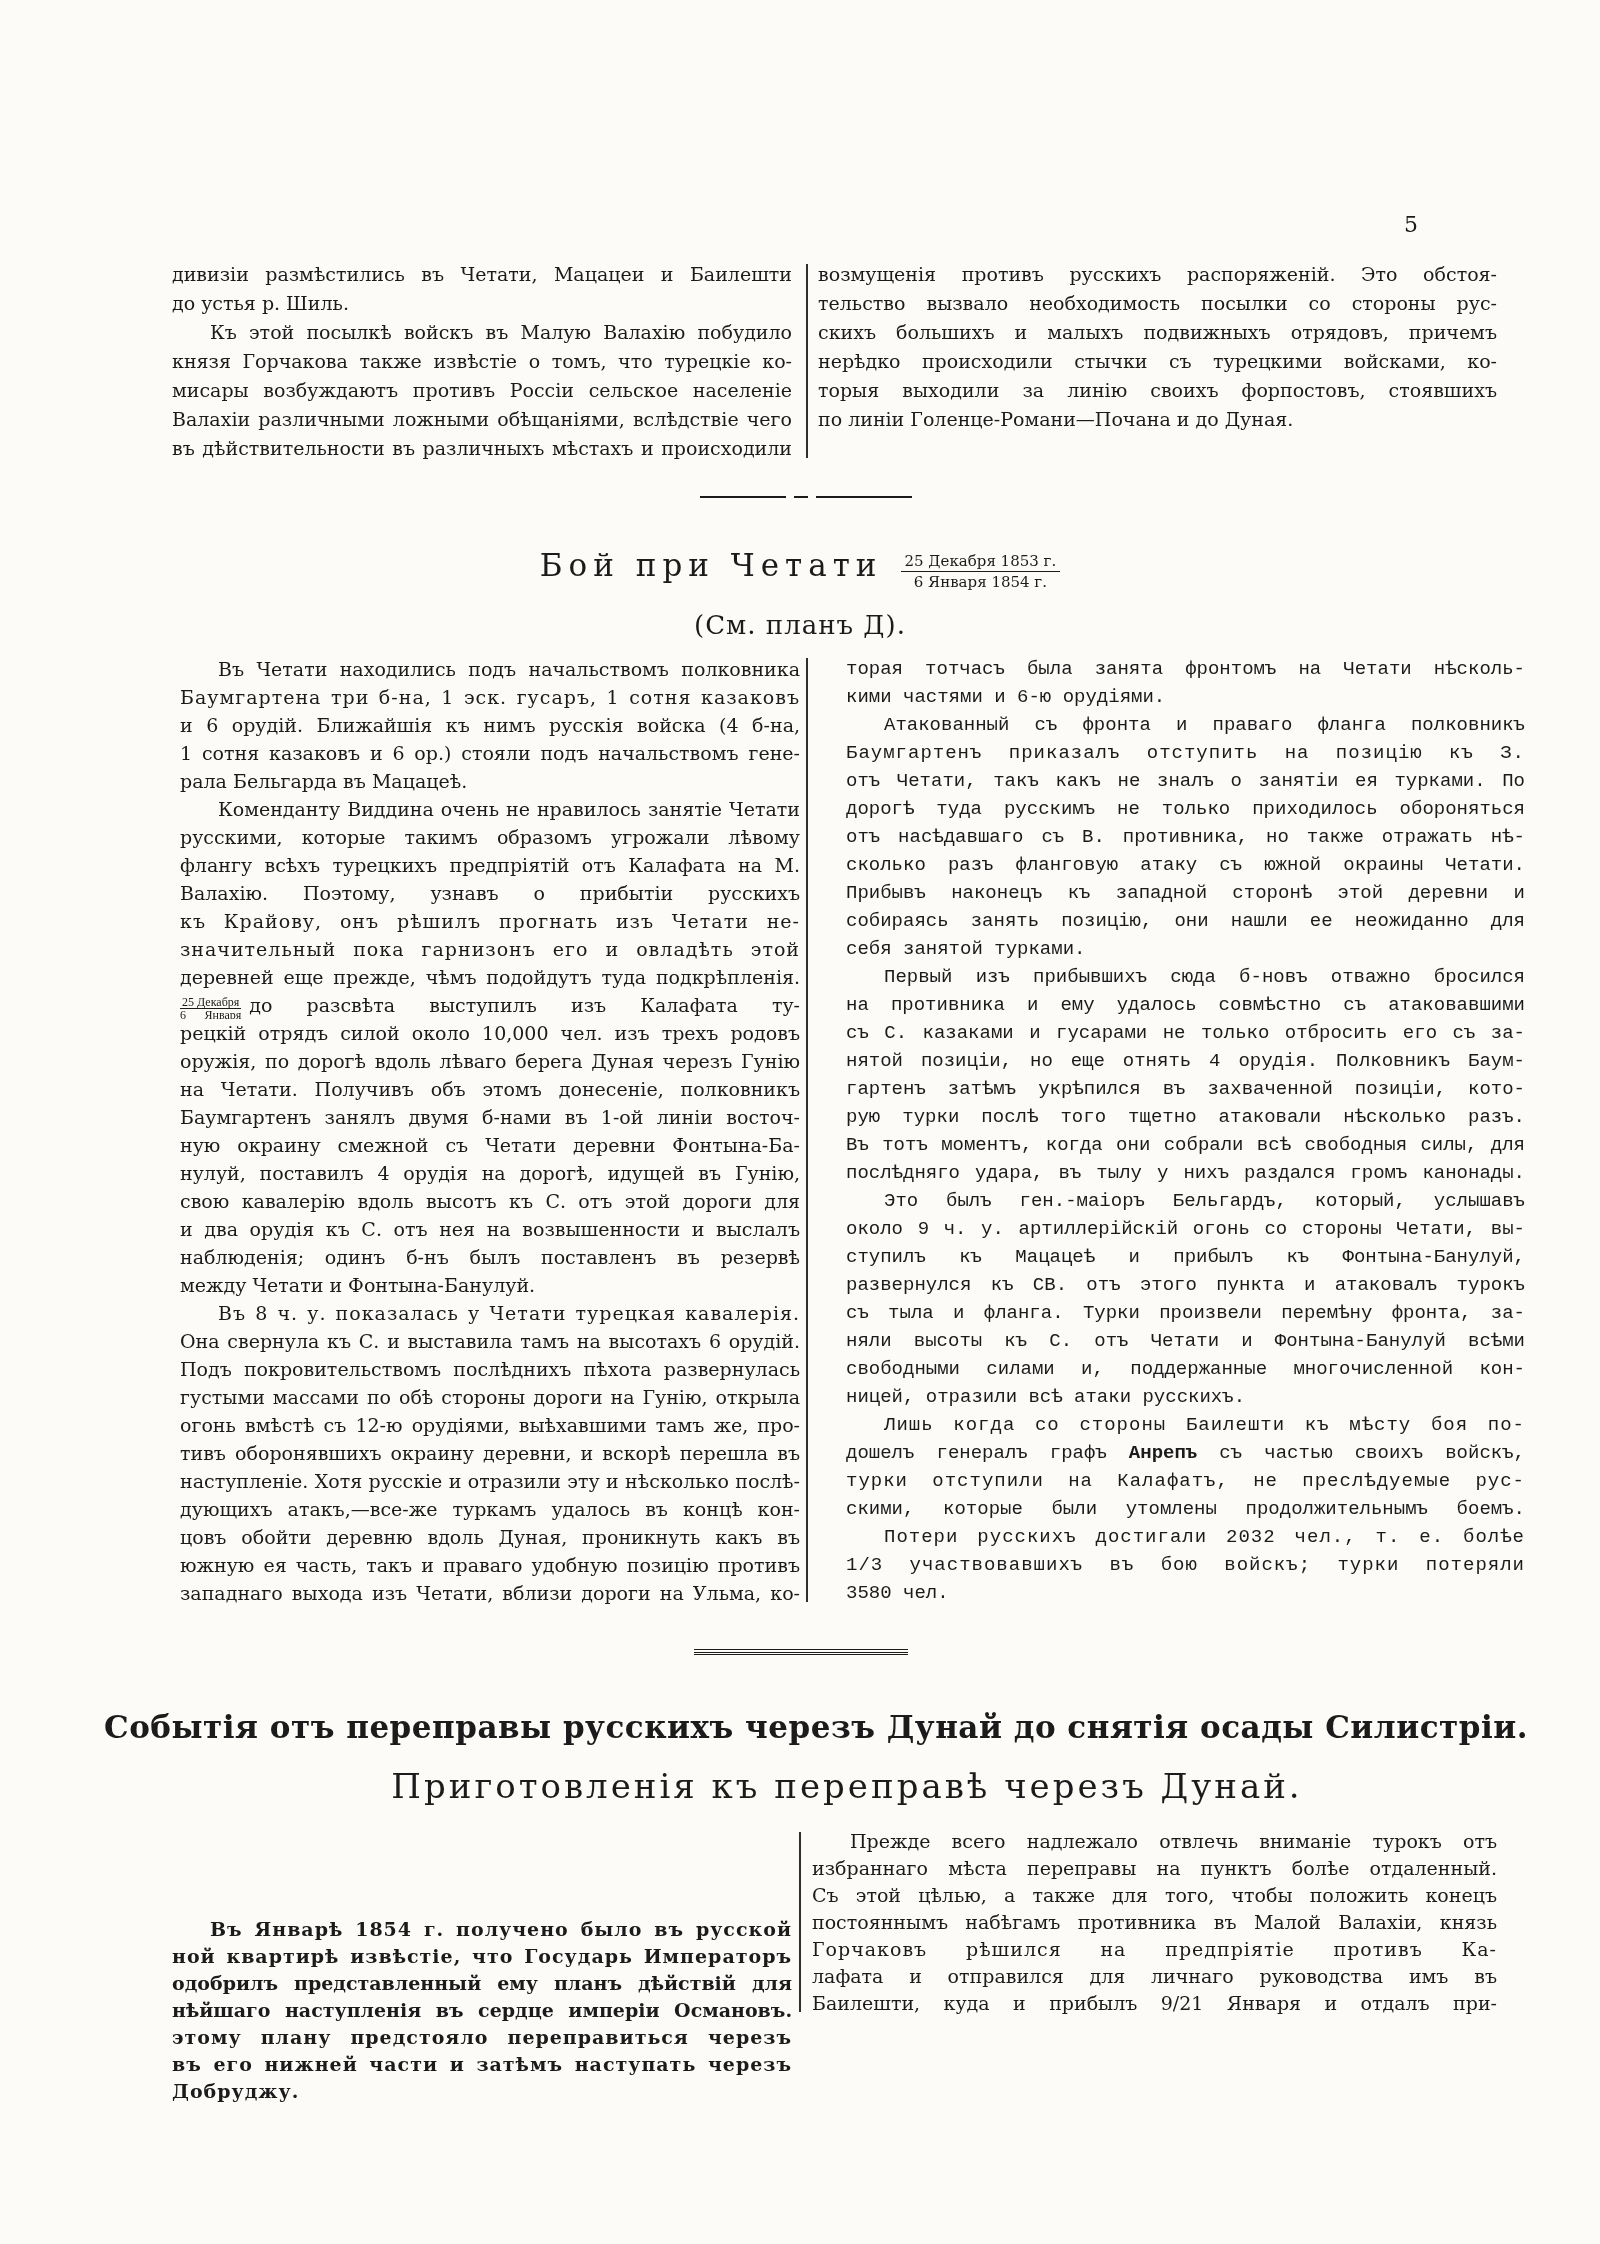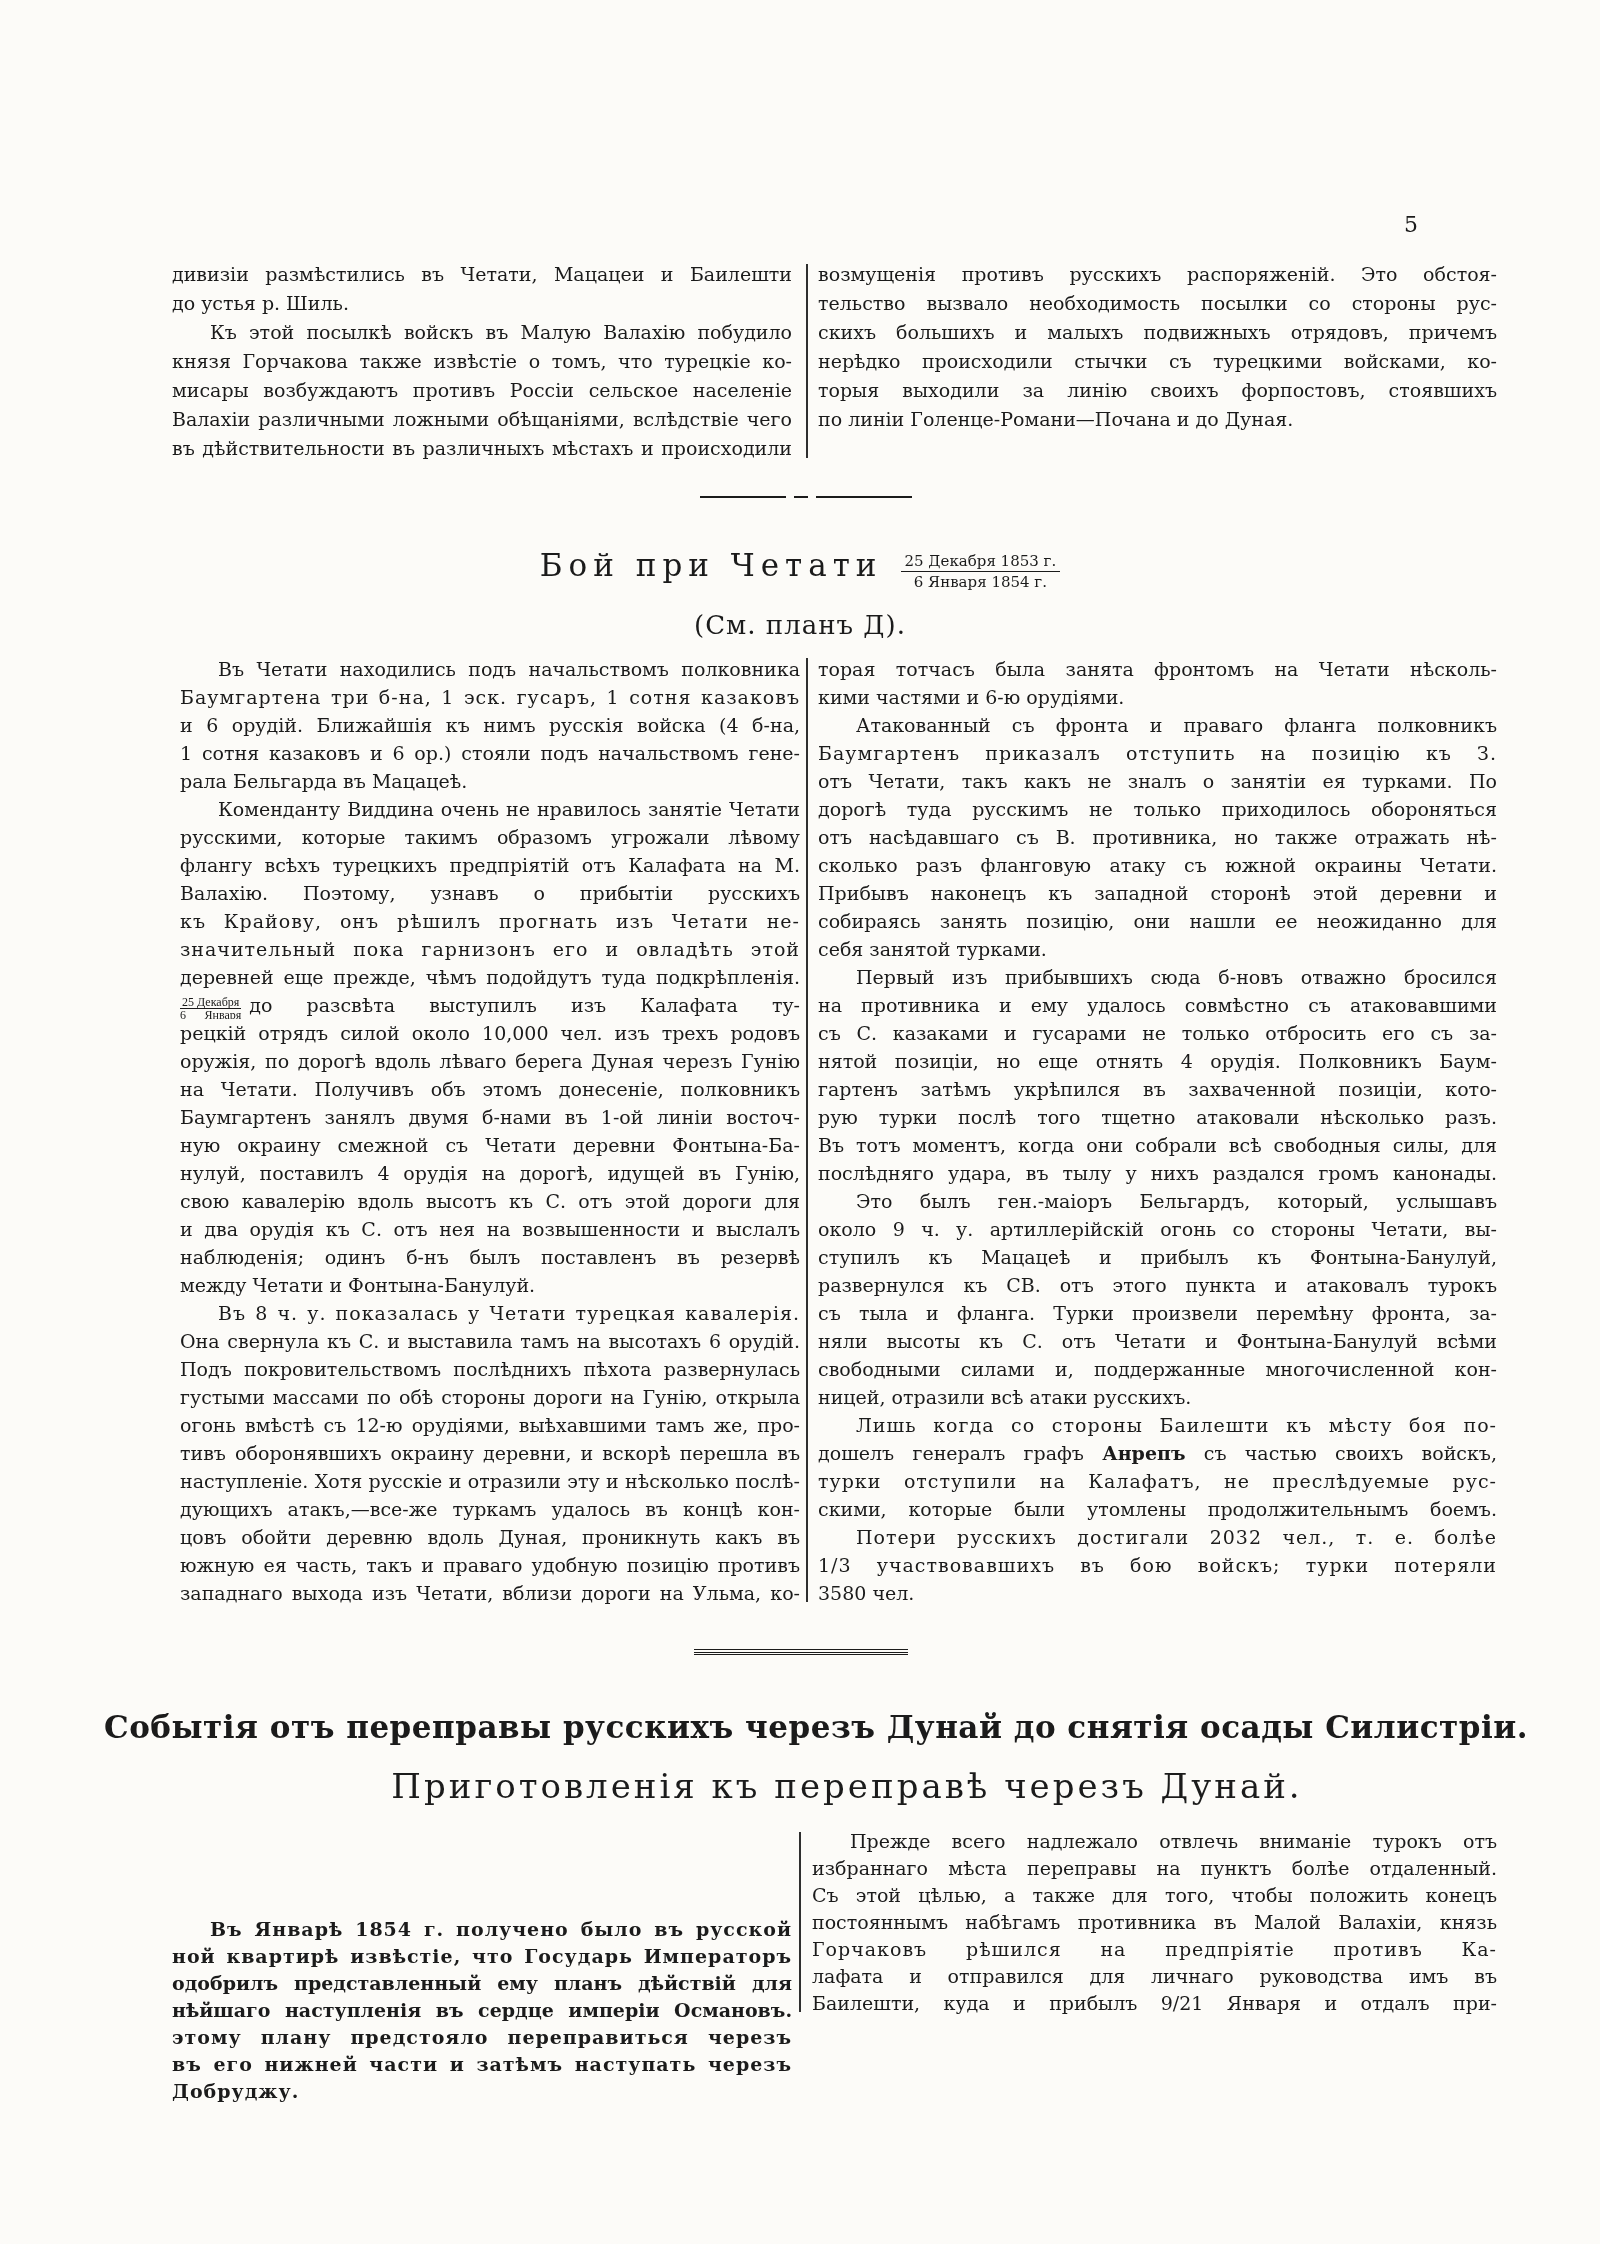--- a/index.html
+++ b/index.html
@@ -19,21 +19,21 @@
   .j    { text-align:justify; text-align-last:justify; white-space:normal; }
   .i    { text-indent:38px; }
   .ls   { letter-spacing:1px; }
 
   .sec-top .line { height:29px; line-height:29px; }
   .sec-bot .line { height:27px; line-height:27px; }
 
   #top-left  { left:172px; top:260px; width:620px; }
   #top-right { left:818px; top:260px; width:679px; }
   #main-left { left:180px; top:655px; width:620px; }
-  #main-right{ left:818px; top:655px; width:679px; }
+  #main-right{ left:846px; top:655px; width:679px;font-family:Liberation Mono, monospace; }
   #bot-left  { left:172px; top:1916px; width:620px;font-weight:bold; }
   #bot-right { left:812px; top:1828px; width:685px; }
 
   .vrule { position:absolute; width:2px; background:var(--rule); }
   #vrule-top    { left:806px; top:264px;  height:194px; }
   #vrule-main   { left:806px; top:658px;  height:944px; }
   #vrule-bottom { left:799px; top:1832px; height:180px; }
 
   .dash-rule {
     position:absolute; top:496px; left:700px; width:212px; height:2px;

